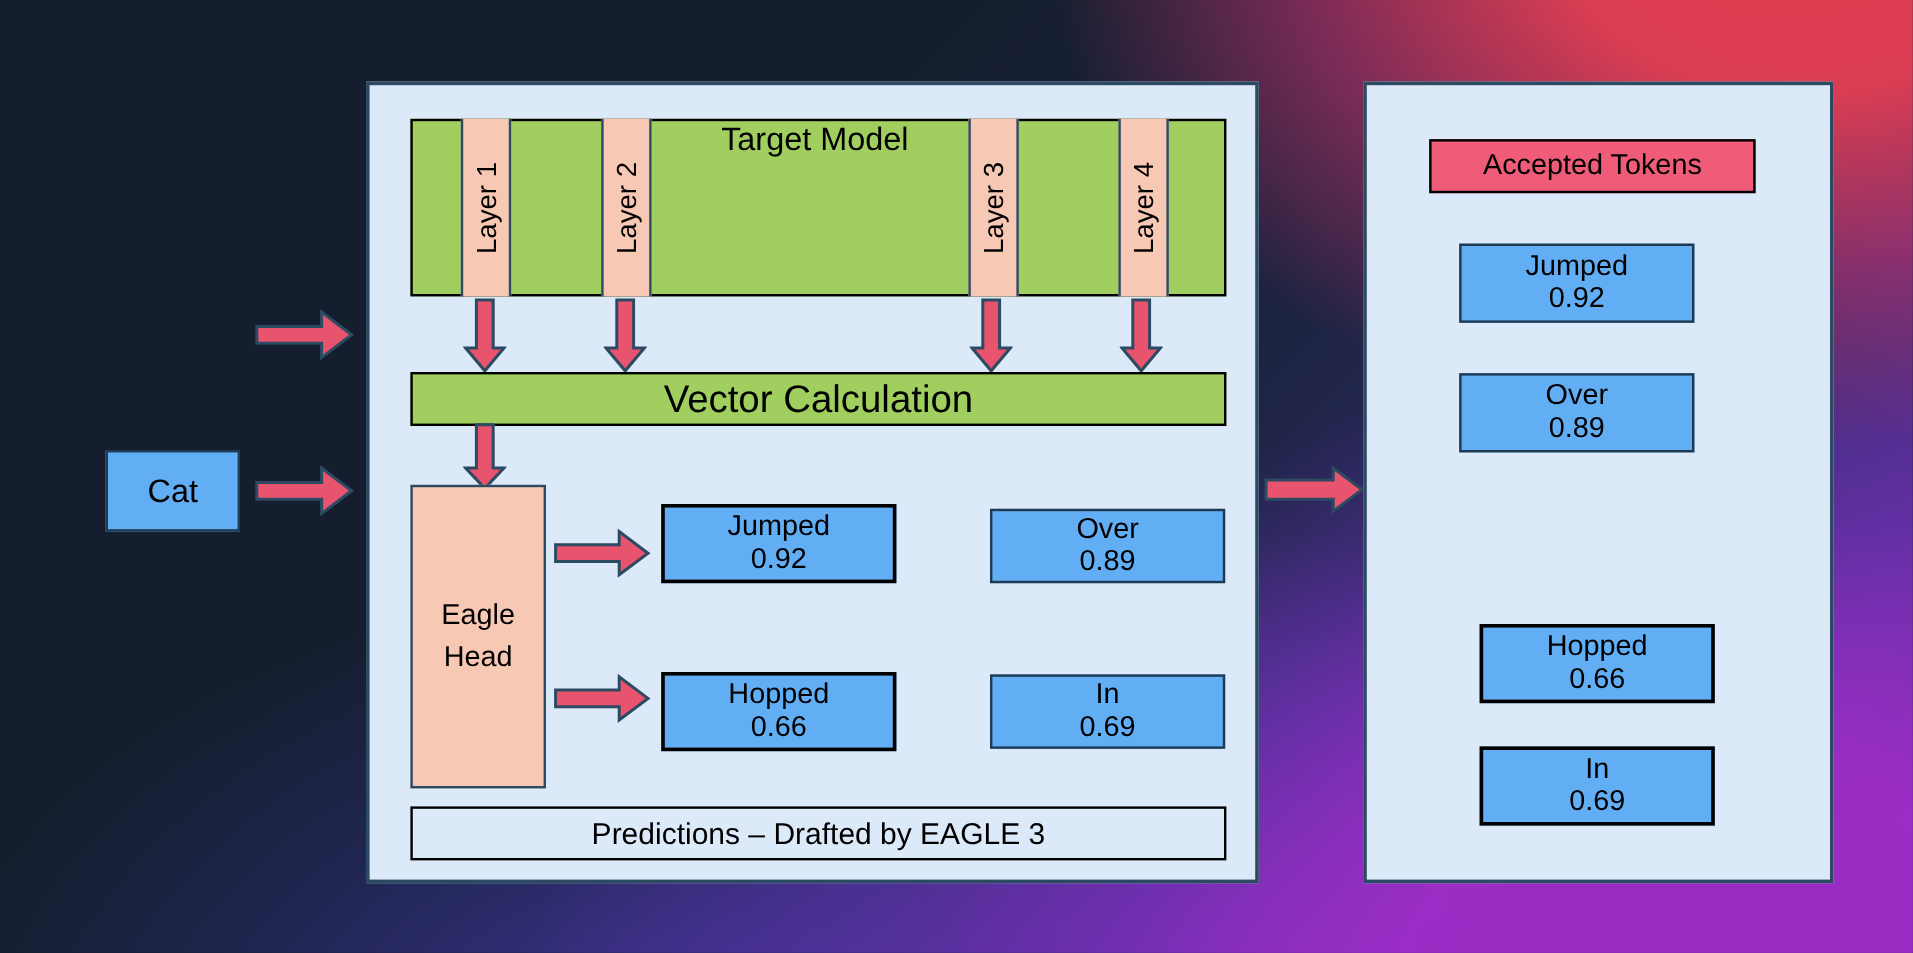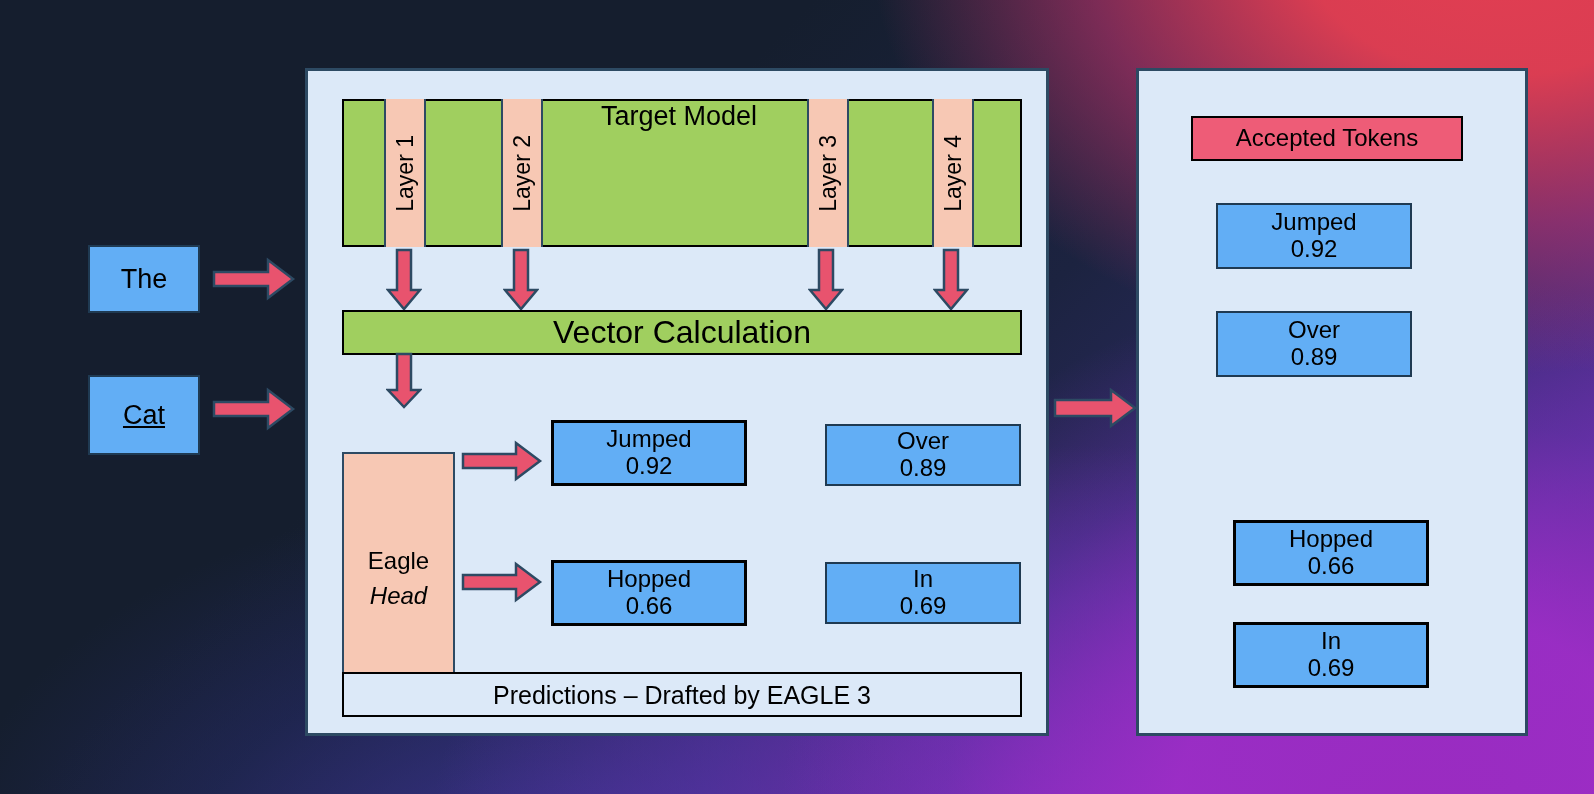--- a/index.html
+++ b/index.html
@@ -118,29 +118,26 @@
     justify-content: center;
     font-size: 23px;
     color: #000;
   }
 </style>
 </head>
 <body>
 
 <div id="canvas">
 
-  <div class="box tokenbox" style="left:88px; top:245px; width:112px; height:68px; font-size:27px;">
-    <span class="tok-inner">The</span>
-  </div>
 
   <svg class="arrow-r" style="left:212px; top:256px;" width="84" height="46" viewBox="0 0 84 46">
     <path d="M2,16 L56,16 L56,4 L81,23 L56,42 L56,30 L2,30 Z" fill="#e8536e" stroke="#2d4a63" stroke-width="2.5" stroke-linejoin="miter"></path>
   </svg>
 
-  <div class="box tokenbox" style="left:88px; top:375px; width:112px; height:80px; font-size:27px;text-decoration:underline;">
+  <div class="box tokenbox" style="left:88px; top:375px; width:112px; height:68px; font-size:27px;">
     <span class="tok-inner">Cat</span>
   </div>
 
   <svg class="arrow-r" style="left:212px; top:386px;" width="84" height="46" viewBox="0 0 84 46">
     <path d="M2,16 L56,16 L56,4 L81,23 L56,42 L56,30 L2,30 Z" fill="#e8536e" stroke="#2d4a63" stroke-width="2.5" stroke-linejoin="miter"></path>
   </svg>
 
   <div class="panel" style="left:305px; top:68px; width:744px; height:668px;"></div>
 
   <div id="target-strip">
@@ -175,23 +172,23 @@
   </svg>
 
   <div class="box greenbox" style="left:342px; top:310px; width:680px; height:45px; font-size:32px;">
     <span>Vector Calculation</span>
   </div>
 
   <svg class="arrow-d" style="left:386px; top:352px;" width="36" height="58" viewBox="0 0 36 58">
     <path d="M11,2 L25,2 L25,38 L34,38 L18,55 L2,38 L11,38 Z" fill="#e8536e" stroke="#2d4a63" stroke-width="2.5" stroke-linejoin="miter"></path>
   </svg>
 
-  <div class="box peachbox" style="left:342px; top:404px; width:113px; height:253px; font-size:24px; flex-direction:column;margin-top:48px;">
+  <div class="box peachbox" style="left:342px; top:404px; width:113px; height:253px; font-size:24px; flex-direction:column;">
     <span>Eagle</span>
-    <span style="margin-top:8px;font-style:italic;">Head</span>
+    <span style="margin-top:8px;">Head</span>
   </div>
 
   <svg class="arrow-r" style="left:461px; top:440px;" width="82" height="42" viewBox="0 0 82 42">
     <path d="M2,14 L55,14 L55,3 L79,21 L55,39 L55,28 L2,28 Z" fill="#e8536e" stroke="#2d4a63" stroke-width="2.5" stroke-linejoin="miter"></path>
   </svg>
   <svg class="arrow-r" style="left:461px; top:561px;" width="82" height="42" viewBox="0 0 82 42">
     <path d="M2,14 L55,14 L55,3 L79,21 L55,39 L55,28 L2,28 Z" fill="#e8536e" stroke="#2d4a63" stroke-width="2.5" stroke-linejoin="miter"></path>
   </svg>
 
   <div class="box tokenbox thick" style="left:551px; top:420px; width:196px; height:66px; font-size:24px; flex-direction:column;">

